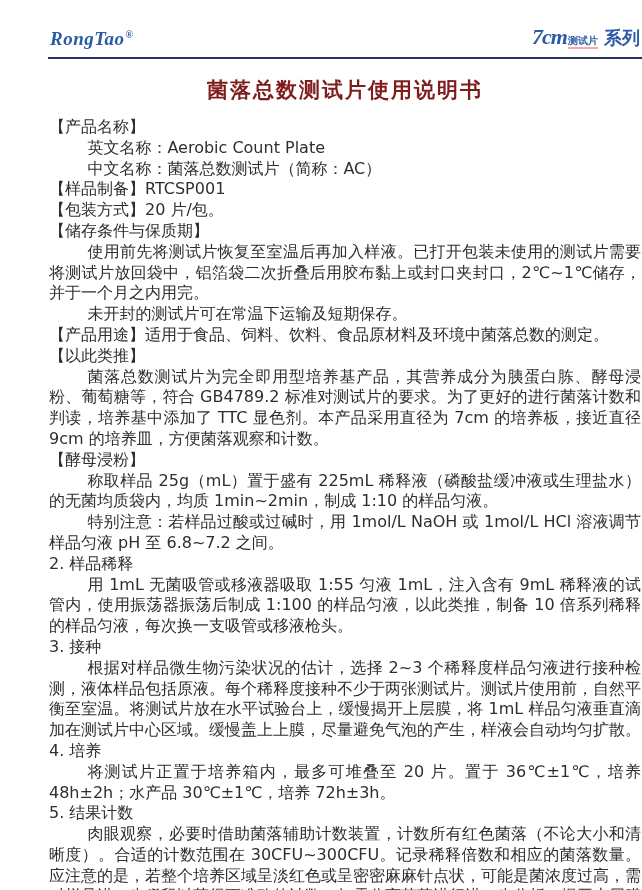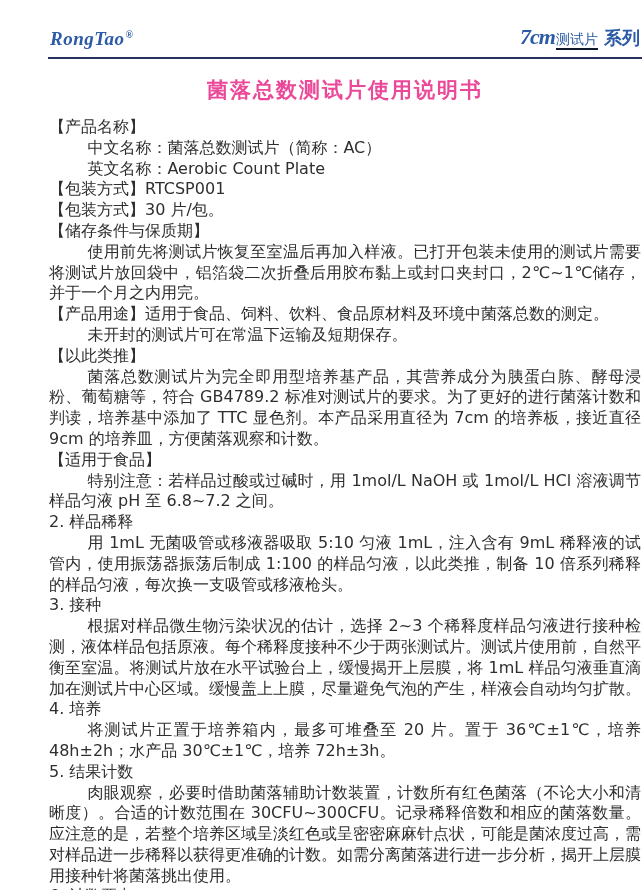--- a/index.html
+++ b/index.html
@@ -25,28 +25,28 @@
     font-size: 19px; color: #2b5aa6; letter-spacing: 0.5px;
   }
   .brand sup { font-size: 10px; font-style: normal; margin-left: 1px; }
   .series { color: #2b5aa6; white-space: nowrap; }
   .series .s7 {
     font-family: "Liberation Serif", "DejaVu Serif", serif;
     font-style: italic; font-weight: bold; font-size: 22px;
     letter-spacing: -1px; margin-right: 1px;
   }
   .series .sp {
-    font-weight: normal; font-size: 14px;
-    border-bottom: 2px solid #0f172a; padding-bottom: 1px;
+    font-weight: bold; font-size: 10px;
+    border-bottom: 2px solid #fca5a5; padding-bottom: 1px;
   }
   .series .ss { font-weight: bold; font-size: 18px; margin-left: 6px; }
   .title {
     margin: 17px 0 13px 0;
     text-align: center;
-    font-size: 21px; font-weight: bold; color: #ec4899;
+    font-size: 21px; font-weight: bold; color: #7f1d1d;
     letter-spacing: 2px;
   }
   .docbody { padding: 0 1px; }
   .p {
     margin: 0; padding: 0;
     font-size: 16px; line-height: 20.8px;
     text-align: justify;
     color: #2e2e2e;
   }
   .sec  { text-indent: 0; }
@@ -61,34 +61,35 @@
     <div class="brand"><span>RongTao</span><sup>®</sup></div>
     <div class="series">
       <span class="s7">7cm</span><span class="sp">测试片</span><span class="ss">系列</span>
     </div>
   </div>
 
   <h1 class="title">菌落总数测试片使用说明书</h1>
 
   <div class="docbody" id="doc-body">
       <p class="p sec">【产品名称】</p>
+      <p class="p ind">英文名称：Aerobic Count Plate</p>
       <p class="p ind">中文名称：菌落总数测试片（简称：AC）</p>
-      <p class="p ind">英文名称：Aerobic Count Plate</p>
-      <p class="p sec">【包装方式】RTCSP001</p>
-      <p class="p sec">【包装方式】30 片/包。</p>
+      <p class="p sec">【样品制备】RTCSP001</p>
+      <p class="p sec">【包装方式】20 片/包。</p>
       <p class="p sec">【储存条件与保质期】</p>
       <p class="p ind">使用前先将测试片恢复至室温后再加入样液。已打开包装未使用的测试片需要将测试片放回袋中，铝箔袋二次折叠后用胶布黏上或封口夹封口，2℃~1℃储存，并于一个月之内用完。</p>
+      <p class="p ind">未开封的测试片可在常温下运输及短期保存。</p>
       <p class="p sec">【产品用途】适用于食品、饲料、饮料、食品原材料及环境中菌落总数的测定。</p>
-      <p class="p ind">未开封的测试片可在常温下运输及短期保存。</p>
       <p class="p sec">【以此类推】</p>
       <p class="p ind">菌落总数测试片为完全即用型培养基产品，其营养成分为胰蛋白胨、酵母浸粉、葡萄糖等，符合 GB4789.2 标准对测试片的要求。为了更好的进行菌落计数和判读，培养基中添加了 TTC 显色剂。本产品采用直径为 7cm 的培养板，接近直径 9cm 的培养皿，方便菌落观察和计数。</p>
-      <p class="p sec">【适用于食品】</p>
+      <p class="p sec">【酵母浸粉】</p>
+      <p class="p ind">称取样品 25g（mL）置于盛有 225mL 稀释液（磷酸盐缓冲液或生理盐水）的无菌均质袋内，均质 1min~2min，制成 1:10 的样品匀液。</p>
       <p class="p ind">特别注意：若样品过酸或过碱时，用 1mol/L NaOH 或 1mol/L HCl 溶液调节样品匀液 pH 至 6.8~7.2 之间。</p>
       <p class="p step">2. 样品稀释</p>
-      <p class="p ind">用 1mL 无菌吸管或移液器吸取 5:10 匀液 1mL，注入含有 9mL 稀释液的试管内，使用振荡器振荡后制成 1:100 的样品匀液，以此类推，制备 10 倍系列稀释的样品匀液，每次换一支吸管或移液枪头。</p>
+      <p class="p ind">用 1mL 无菌吸管或移液器吸取 1:55 匀液 1mL，注入含有 9mL 稀释液的试管内，使用振荡器振荡后制成 1:100 的样品匀液，以此类推，制备 10 倍系列稀释的样品匀液，每次换一支吸管或移液枪头。</p>
       <p class="p step">3. 接种</p>
       <p class="p ind">根据对样品微生物污染状况的估计，选择 2~3 个稀释度样品匀液进行接种检测，液体样品包括原液。每个稀释度接种不少于两张测试片。测试片使用前，自然平衡至室温。将测试片放在水平试验台上，缓慢揭开上层膜，将 1mL 样品匀液垂直滴加在测试片中心区域。缓慢盖上上膜，尽量避免气泡的产生，样液会自动均匀扩散。</p>
       <p class="p step">4. 培养</p>
       <p class="p ind">将测试片正置于培养箱内，最多可堆叠至 20 片。置于 36℃±1℃，培养 48h±2h；水产品 30℃±1℃，培养 72h±3h。</p>
       <p class="p step">5. 结果计数</p>
       <p class="p ind">肉眼观察，必要时借助菌落辅助计数装置，计数所有红色菌落（不论大小和清晰度）。合适的计数范围在 30CFU~300CFU。记录稀释倍数和相应的菌落数量。应注意的是，若整个培养区域呈淡红色或呈密密麻麻针点状，可能是菌浓度过高，需对样品进一步稀释以获得更准确的计数。如需分离菌落进行进一步分析，揭开上层膜用接种针将菌落挑出使用。</p>
       <p class="p step">6. 计数要点</p>
       <p class="p ind">(1)微小的红色菌落也应计入，当有明显菌落弥散时，一团弥散记为 1CFU；</p>
     </div>
 </div>

